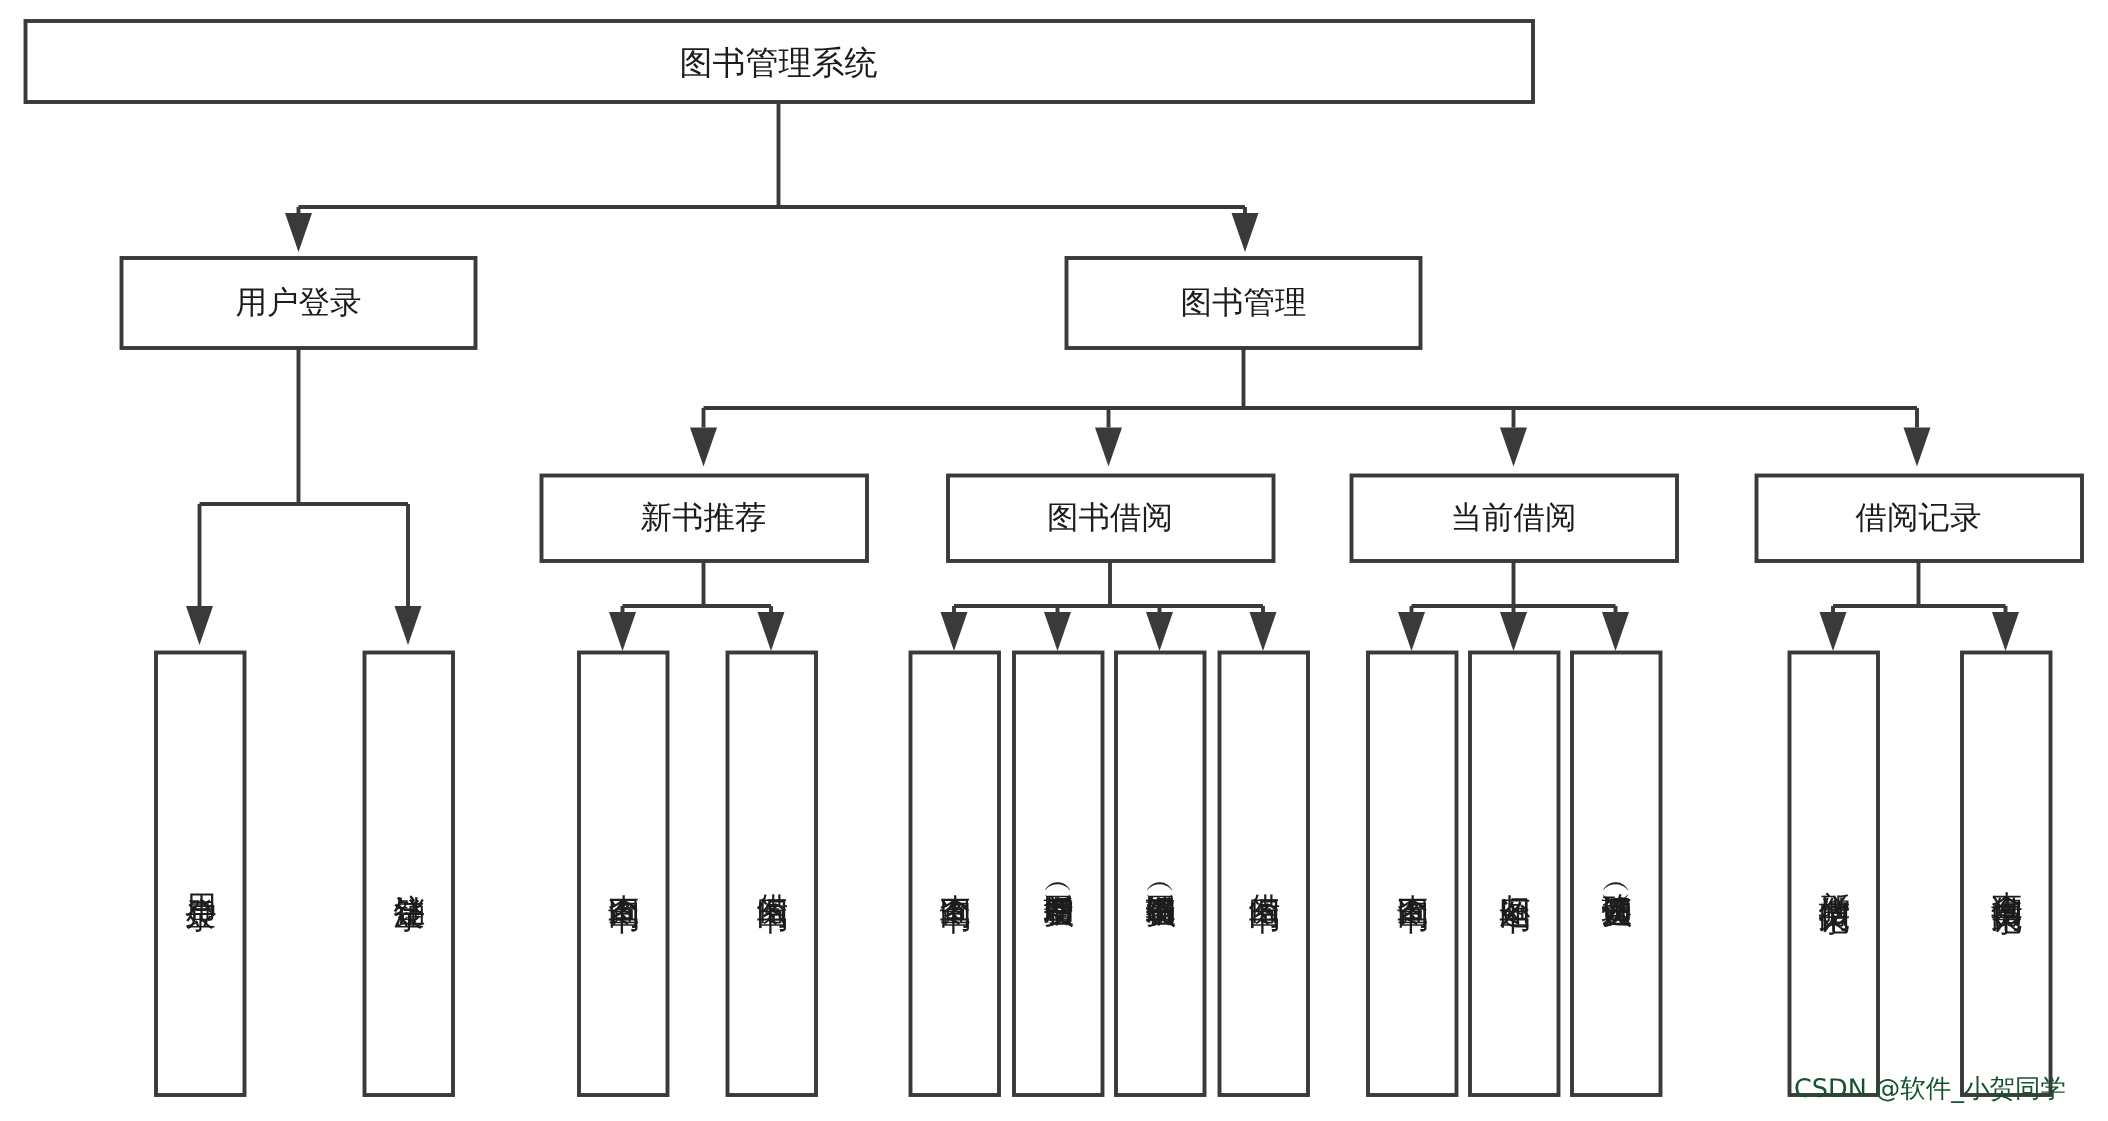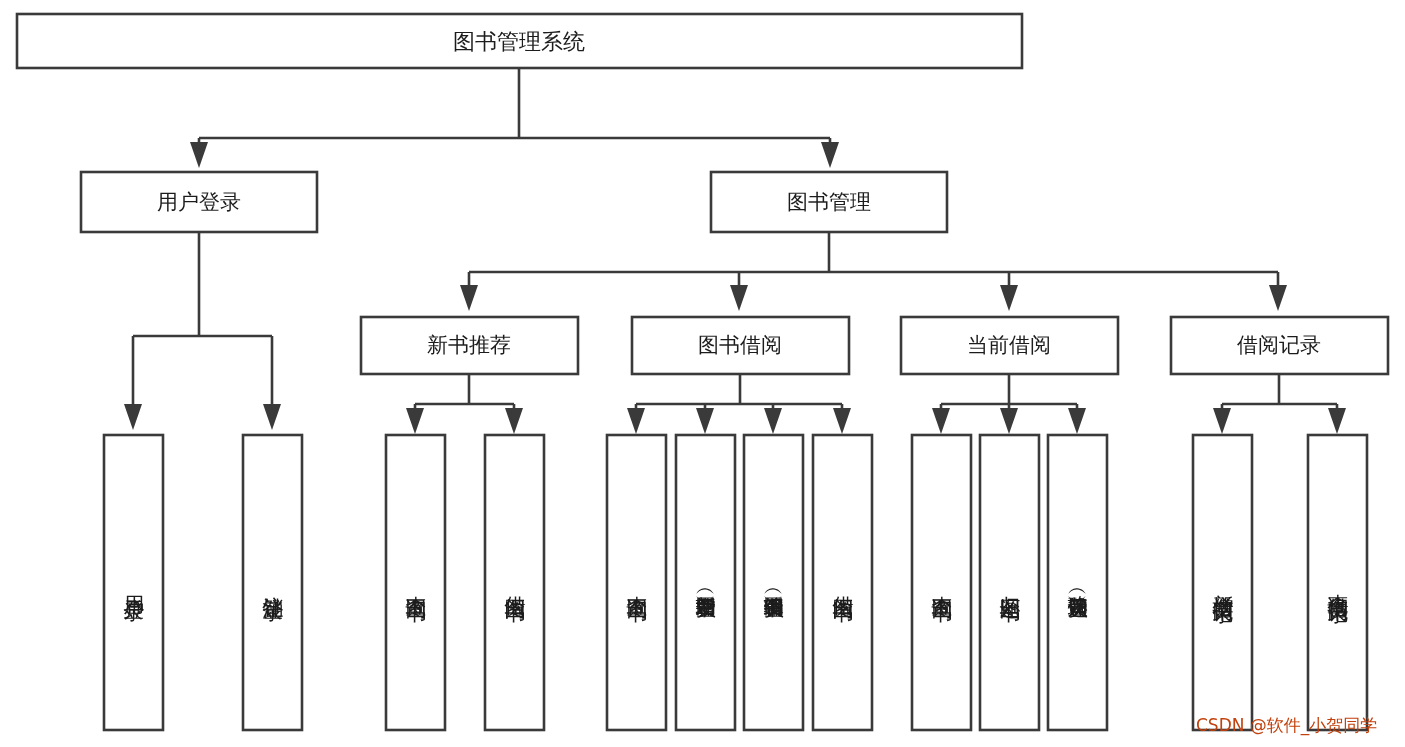--- a/index.html
+++ b/index.html
@@ -72,21 +72,21 @@
     text-align: center;
   }
   .leaf-label.tight {
     letter-spacing: 0.5px;
     font-size: 20px;
   }
   .watermark {
     position: absolute;
     font-family: "DejaVu Sans", "Liberation Sans", sans-serif;
     font-size: 17px;
-    color: #c2410c;
+    color: #14532d;
     white-space: nowrap;
     pointer-events: none;
   }
 </style>
 </head>
 <body>
 
 <div id="diagram-root">
 
   <svg class="diagram-canvas" viewBox="0 0 1405 747">

